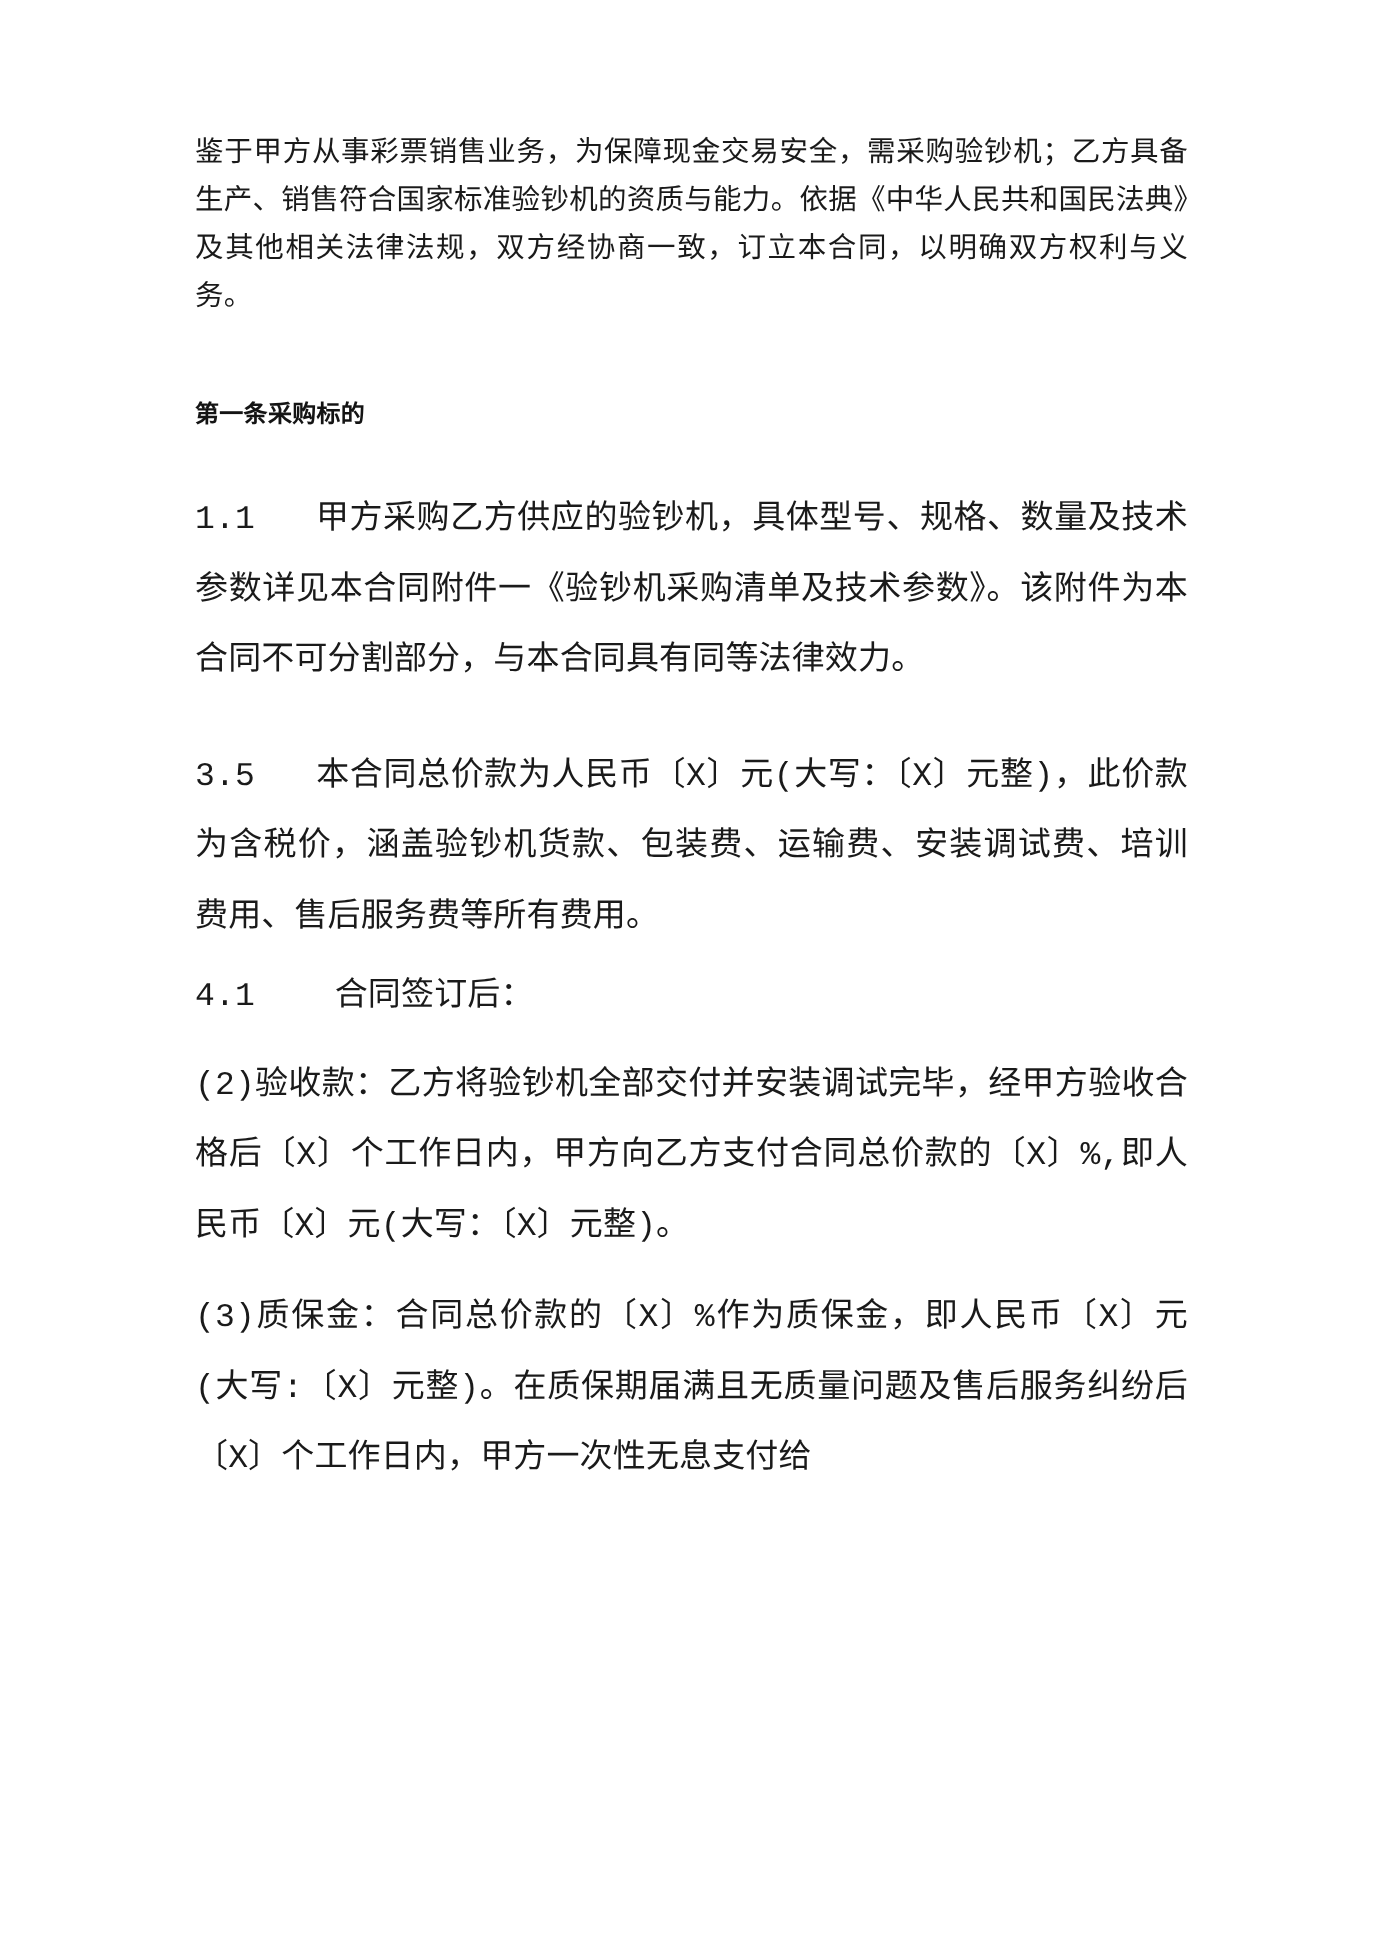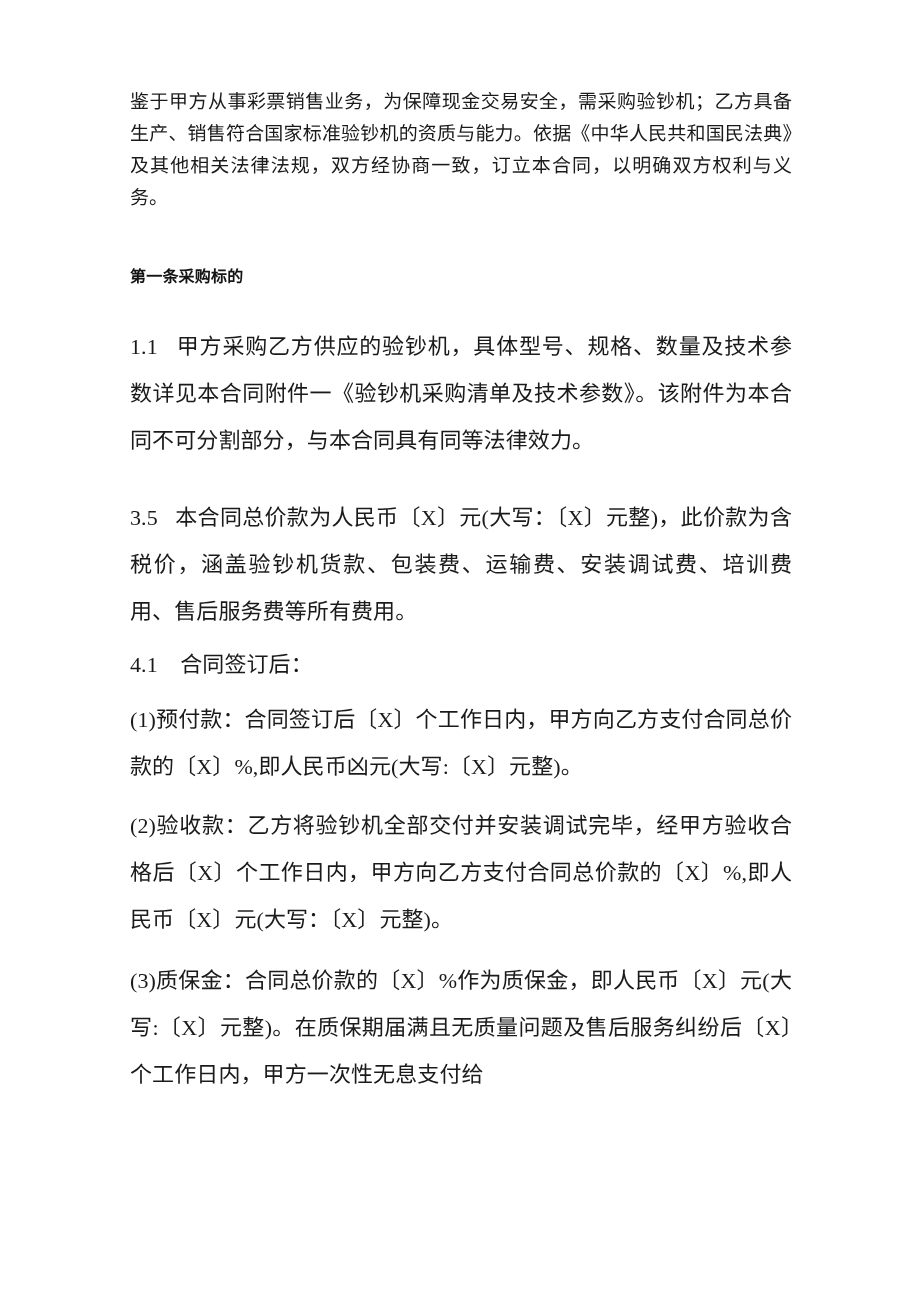--- a/index.html
+++ b/index.html
@@ -8,21 +8,21 @@
     padding: 0;
     background: #ffffff;
   }
   .page {
     position: relative;
     width: 920px;
     height: 1301px;
     background: #ffffff;
     overflow: hidden;
     box-sizing: border-box;
-    font-family: Liberation Serif, serif;
+    font-family: Liberation Mono, monospace;
     color: #1a1a1a;
     -webkit-font-smoothing: antialiased;
   }
   .content {
     position: absolute;
     left: 130px;
     top: 86px;
     width: 662px;
   }
 
@@ -85,20 +85,19 @@
     <h2 class="heading heading-1">第一条采购标的</h2>
 
     <p class="clause s11"><span class="num">1.1</span><span class="num">&nbsp;&nbsp;&nbsp;</span><span>甲方采购乙方供应的验钞机，具体型号、规格、数量及技术参数详见本合同附件一《验钞机采购清单及技术参数》。该附件为本合同不可分割部分，与本合同具有同等法律效力。</span></p>
 
 
 
     <p class="clause s21"><span class="num">3.5</span><span class="num">&nbsp;&nbsp;&nbsp;</span><span>本合同总价款为人民币〔X〕元(大写：〔X〕元整)，此价款为含税价，涵盖验钞机货款、包装费、运输费、安装调试费、培训费用、售后服务费等所有费用。</span></p>
 
     <p class="clause s22"><span class="num">4.1</span><span class="num">&nbsp;&nbsp;&nbsp;&nbsp;</span><span>合同签订后：</span></p>
 
-    <p class="clause p1">(1)预付款：合同签订后〔X〕个工作日内，甲方向乙方支付合同总价款的〔X〕%,即人民币凶元(大写:〔X〕元整)。</p>
 
     <p class="clause p2">(2)验收款：乙方将验钞机全部交付并安装调试完毕，经甲方验收合格后〔X〕个工作日内，甲方向乙方支付合同总价款的〔X〕%,即人民币〔X〕元(大写：〔X〕元整)。</p>
 
     <p class="clause p3">(3)质保金：合同总价款的〔X〕%作为质保金，即人民币〔X〕元(大写:〔X〕元整)。在质保期届满且无质量问题及售后服务纠纷后〔X〕个工作日内，甲方一次性无息支付给</p>
 
   </div>
 </div>
 
 </body></html>

